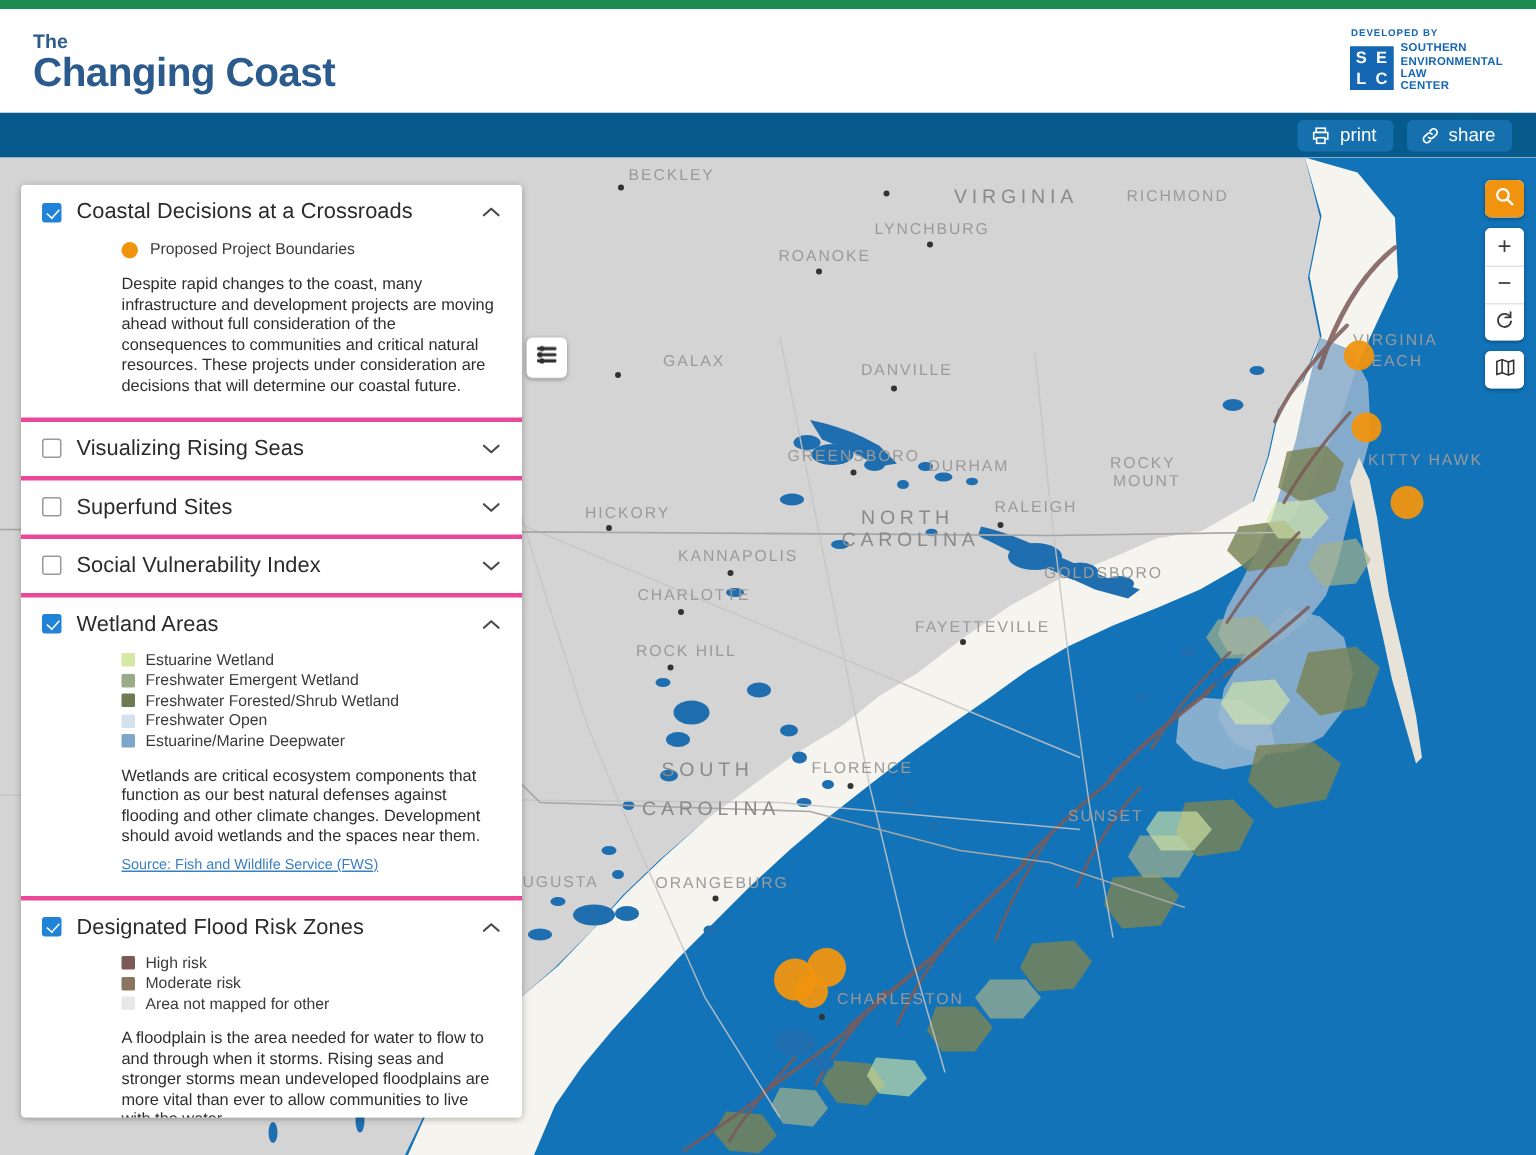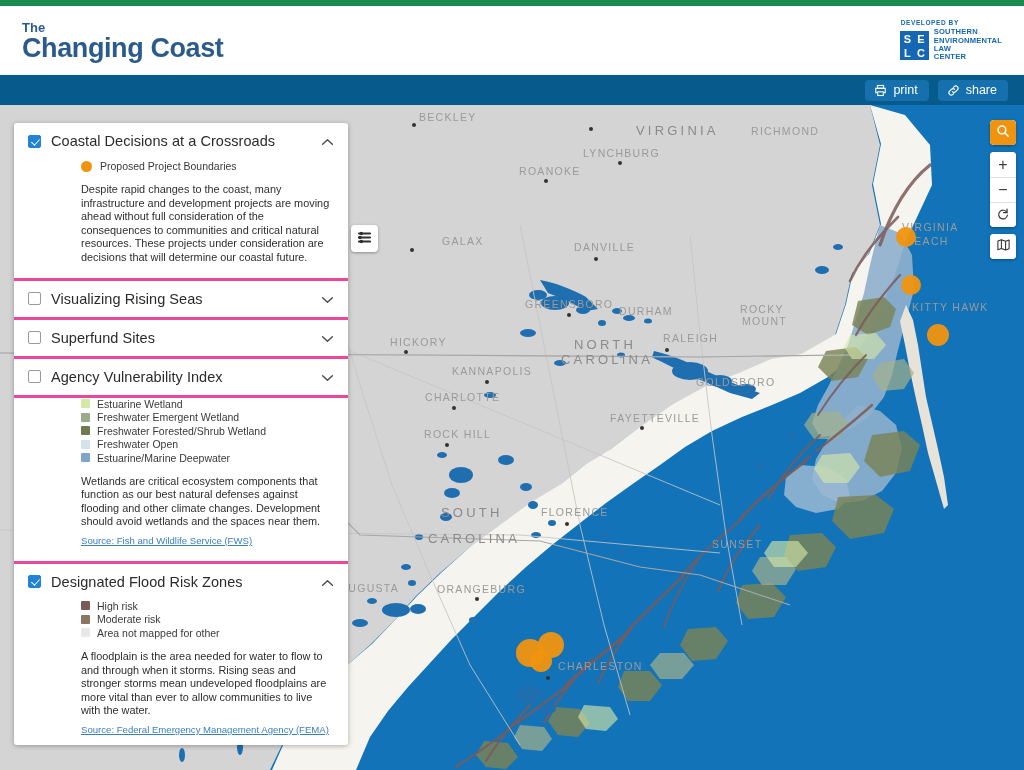--- a/index.html
+++ b/index.html
@@ -530,30 +530,39 @@
             <svg width="13" height="8" viewBox="0 0 14 9" fill="none" stroke="#4a4a4a" stroke-width="1.6" stroke-linecap="round" stroke-linejoin="round">
                 <path d="M1.5 2 L7 7 L12.5 2"></path>
               </svg>
           </span>
         </div>
       </div>
 
       <div class="section">
         <div class="sec-head">
           <span class="cbox"></span>
-          <span class="sec-title">Agency Vulnerability Index</span>
+          <span class="sec-title">Social Vulnerability Index</span>
           <span class="chev">
             <svg width="13" height="8" viewBox="0 0 14 9" fill="none" stroke="#4a4a4a" stroke-width="1.6" stroke-linecap="round" stroke-linejoin="round">
                 <path d="M1.5 2 L7 7 L12.5 2"></path>
               </svg>
           </span>
         </div>
       </div>
 
       <div class="section">
+        <div class="sec-head">
+          <span class="cbox on"></span>
+          <span class="sec-title">Wetland Areas</span>
+          <span class="chev">
+            <svg width="13" height="8" viewBox="0 0 14 9" fill="none" stroke="#4a4a4a" stroke-width="1.6" stroke-linecap="round" stroke-linejoin="round">
+                <path d="M1.5 7 L7 2 L12.5 7"></path>
+              </svg>
+          </span>
+        </div>
         <div class="sec-body">
           <div class="legend">
             <div class="legend-row">
               <span class="swatch" style="background:#d5e8a4"></span>
               <span class="legend-lbl">Estuarine Wetland</span>
             </div>
             <div class="legend-row">
               <span class="swatch" style="background:#9aab8a"></span>
               <span class="legend-lbl">Freshwater Emergent Wetland</span>
             </div>

